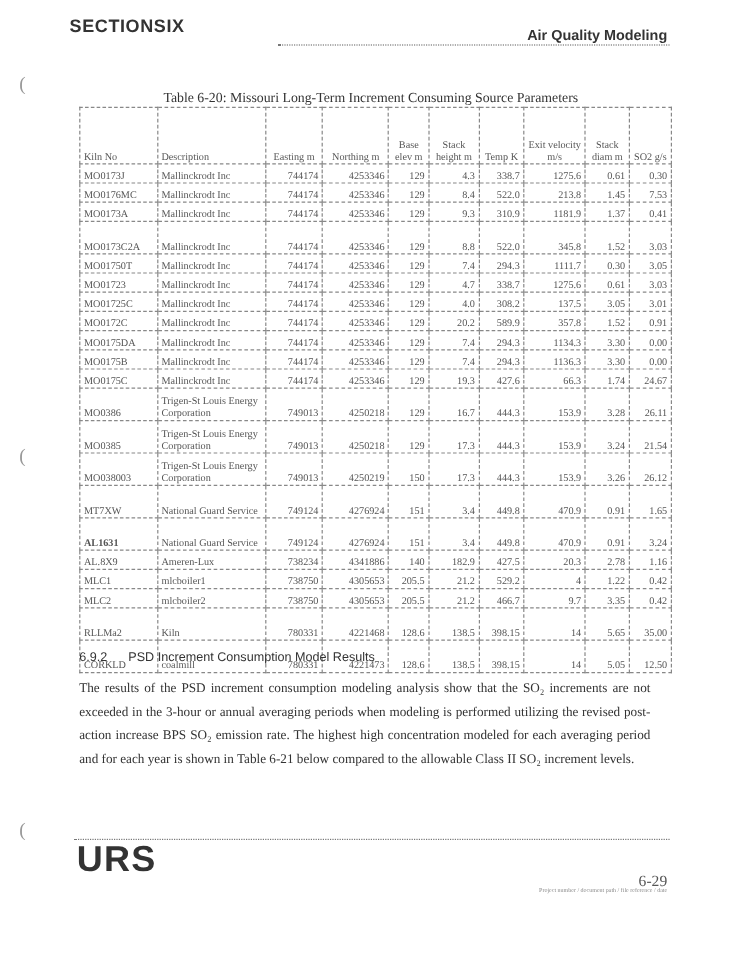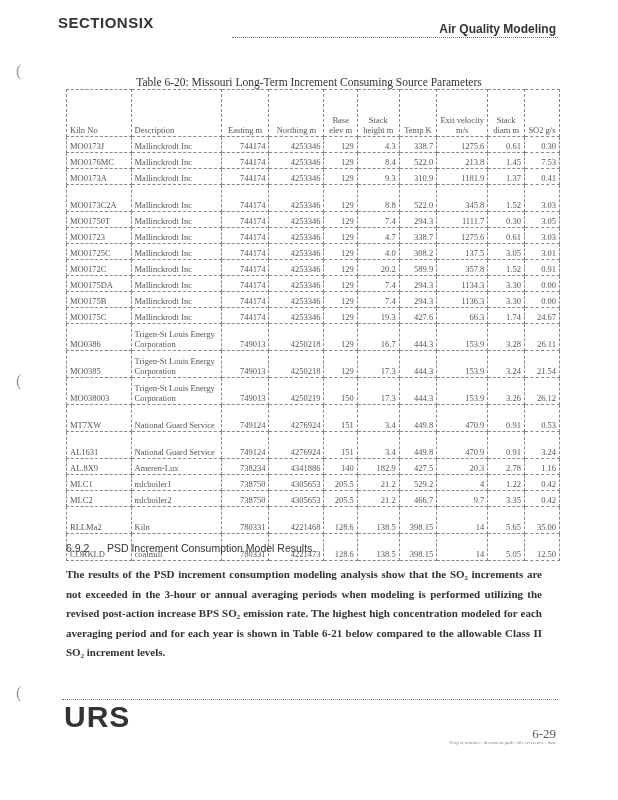--- a/index.html
+++ b/index.html
@@ -16,21 +16,21 @@
   table.data { position: absolute; left: 66px; top: 89px; width: 494px; border-collapse: collapse;
                font-size: 8.5px; color: #555; border: 1.5px dashed #666; }
   table.data th, table.data td { border: 1px dashed #888; padding: 1px 3px; vertical-align: bottom; line-height: 10px; }
   table.data th { font-weight: normal; text-align: center; height: 44px; }
   table.data th.left, table.data td.left { text-align: left; }
   table.data td { text-align: right; height: 13px; }
   .sec-head { position: absolute; left: 66px; top: 542px; font-family: "Liberation Sans", sans-serif;
               font-size: 10.5px; color: #333; }
   .sec-head .num { display: inline-block; width: 38px; }
   .body-text { position: absolute; left: 66px; top: 565px; width: 476px; font-size: 11px;
-               line-height: 19.5px; text-align: justify; color: #333; font-weight: bold; }
+               line-height: 19.5px; text-align: justify; color: #333; }
   .ftr-rule { position: absolute; left: 62px; right: 60px; top: 699px; border-top: 1px dotted #777; }
   .logo { position: absolute; left: 64px; top: 700px; font-family: "Liberation Sans", sans-serif;
           font-weight: bold; font-size: 30px; color: #333; letter-spacing: 1px; }
   .page-num { position: absolute; right: 62px; top: 726px; font-size: 13px; color: #555; }
   .footnote { position: absolute; left: 100px; right: 62px; top: 740px; font-size: 5px; color: #888; text-align: right; white-space: nowrap; overflow: hidden; }
 </style>
 </head>
 <body>
 
 <div class="hdr-left">SECTIONSIX</div>
@@ -230,24 +230,24 @@
       <tr>
         <td class="left" style="height: 24px;">MT7XW</td>
         <td class="left" style="height: 24px;">National Guard Service</td>
         <td style="height: 24px;">749124</td>
         <td style="height: 24px;">4276924</td>
         <td style="height: 24px;">151</td>
         <td style="height: 24px;">3.4</td>
         <td style="height: 24px;">449.8</td>
         <td style="height: 24px;">470.9</td>
         <td style="height: 24px;">0.91</td>
-        <td style="height: 24px;">0.53</td>
-      </tr>
-      <tr>
-        <td class="left" style="height: 24px;">AL1631</td>
+        <td style="height: 24px;">1.65</td>
+      </tr>
+      <tr>
+        <td class="left" style="height: 24px; font-weight: bold;">AL1631</td>
         <td class="left" style="height: 24px;">National Guard Service</td>
         <td style="height: 24px;">749124</td>
         <td style="height: 24px;">4276924</td>
         <td style="height: 24px;">151</td>
         <td style="height: 24px;">3.4</td>
         <td style="height: 24px;">449.8</td>
         <td style="height: 24px;">470.9</td>
         <td style="height: 24px;">0.91</td>
         <td style="height: 24px;">3.24</td>
       </tr>

